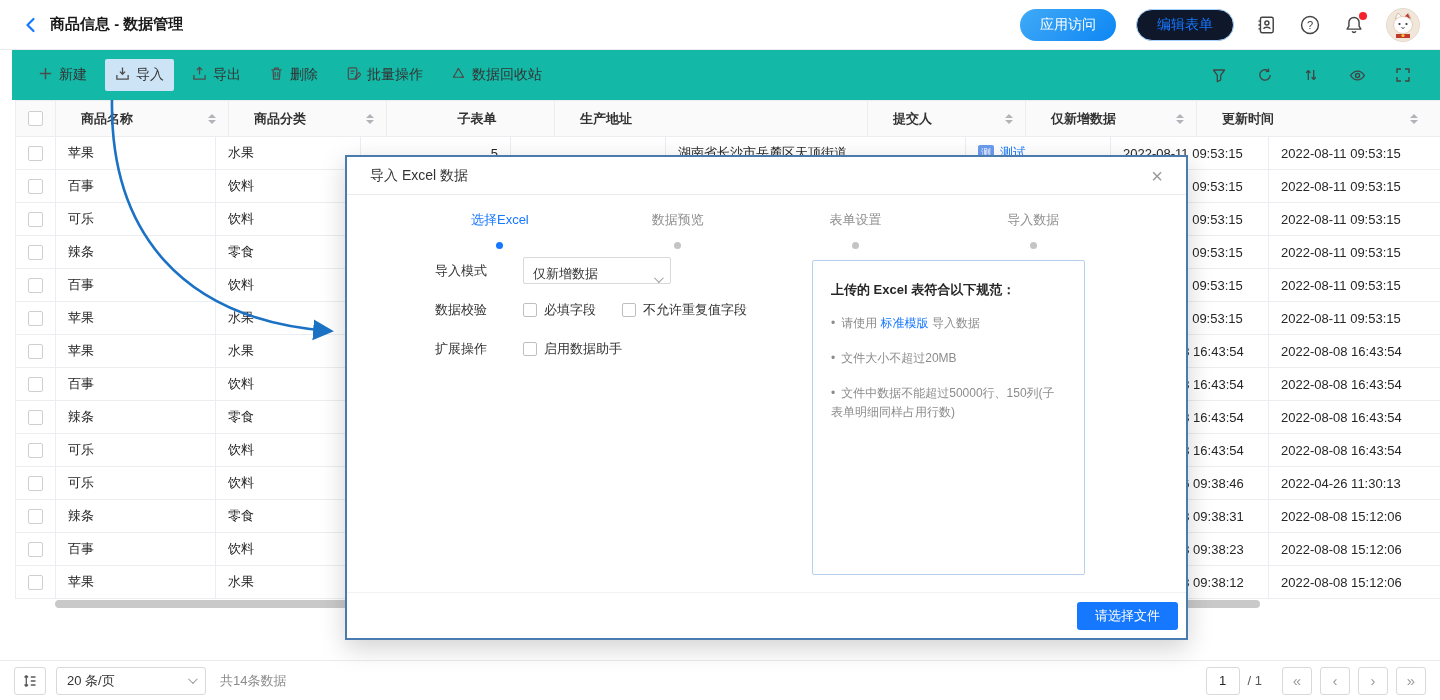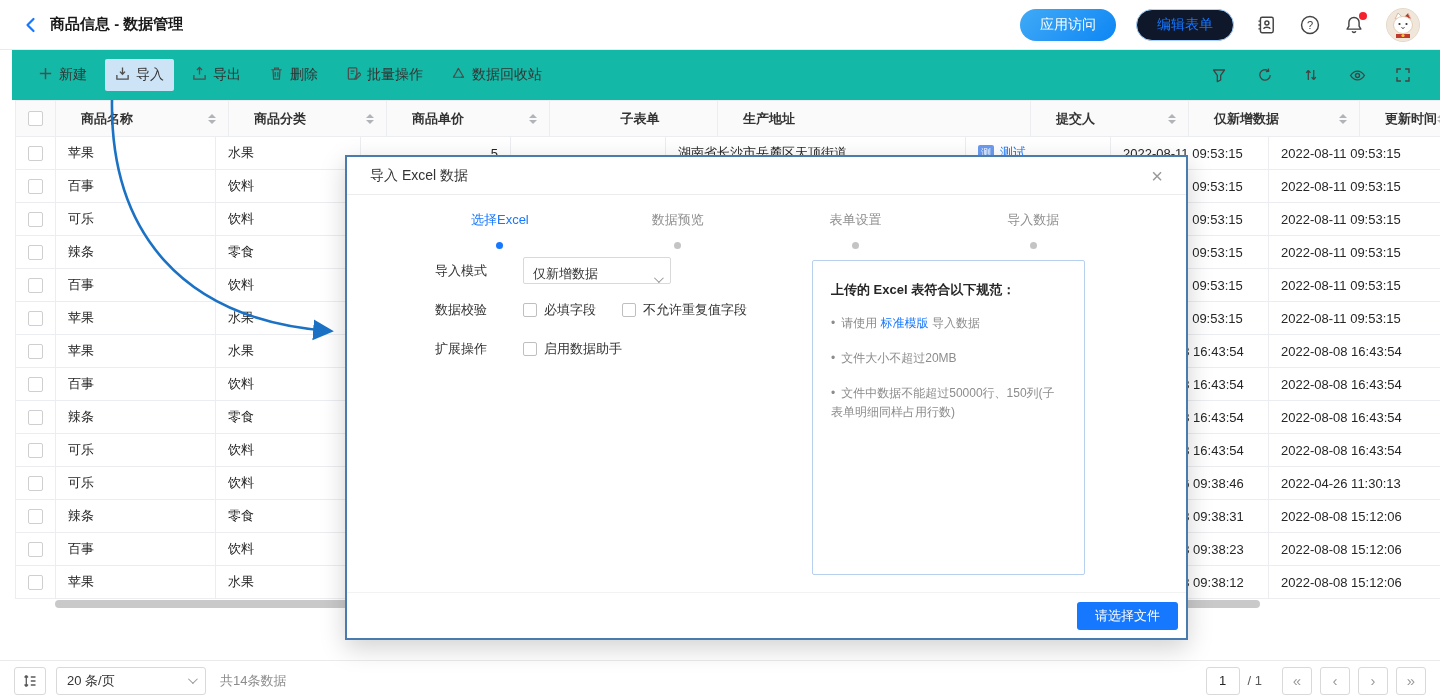--- a/index.html
+++ b/index.html
@@ -247,27 +247,20 @@
             <i class="down"></i>
           </span>
       </div>
       <div class="t-cell c2">
         <span>商品分类</span>
         <span class="sorter">
             <i class="up"></i>
             <i class="down"></i>
           </span>
       </div>
-      <div class="t-cell c3">
-        <span>商品单价</span>
-        <span class="sorter">
-            <i class="up"></i>
-            <i class="down"></i>
-          </span>
-      </div>
       <div class="t-cell c4 center">
         <span>子表单</span>
       </div>
       <div class="t-cell c5">
         <span>生产地址</span>
       </div>
       <div class="t-cell c6">
         <span>提交人</span>
         <span class="sorter">
             <i class="up"></i>

